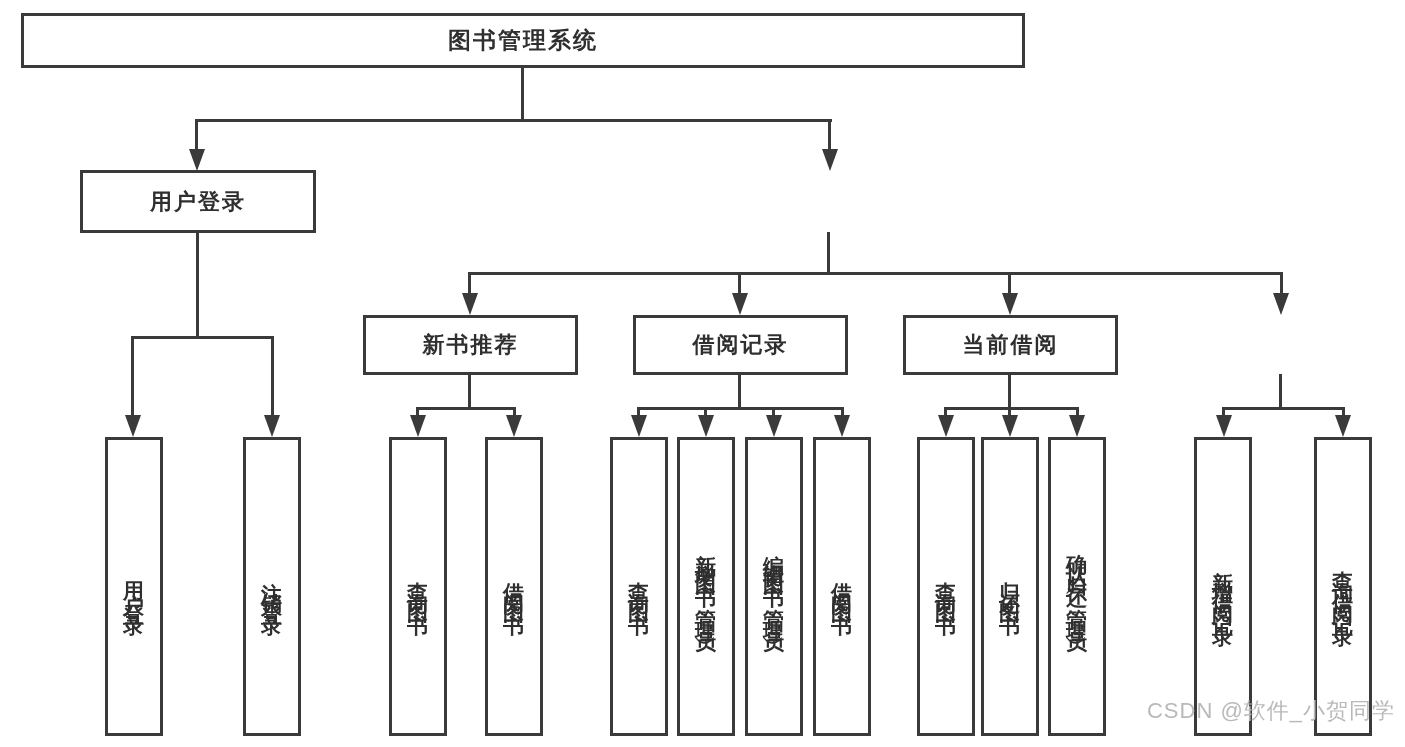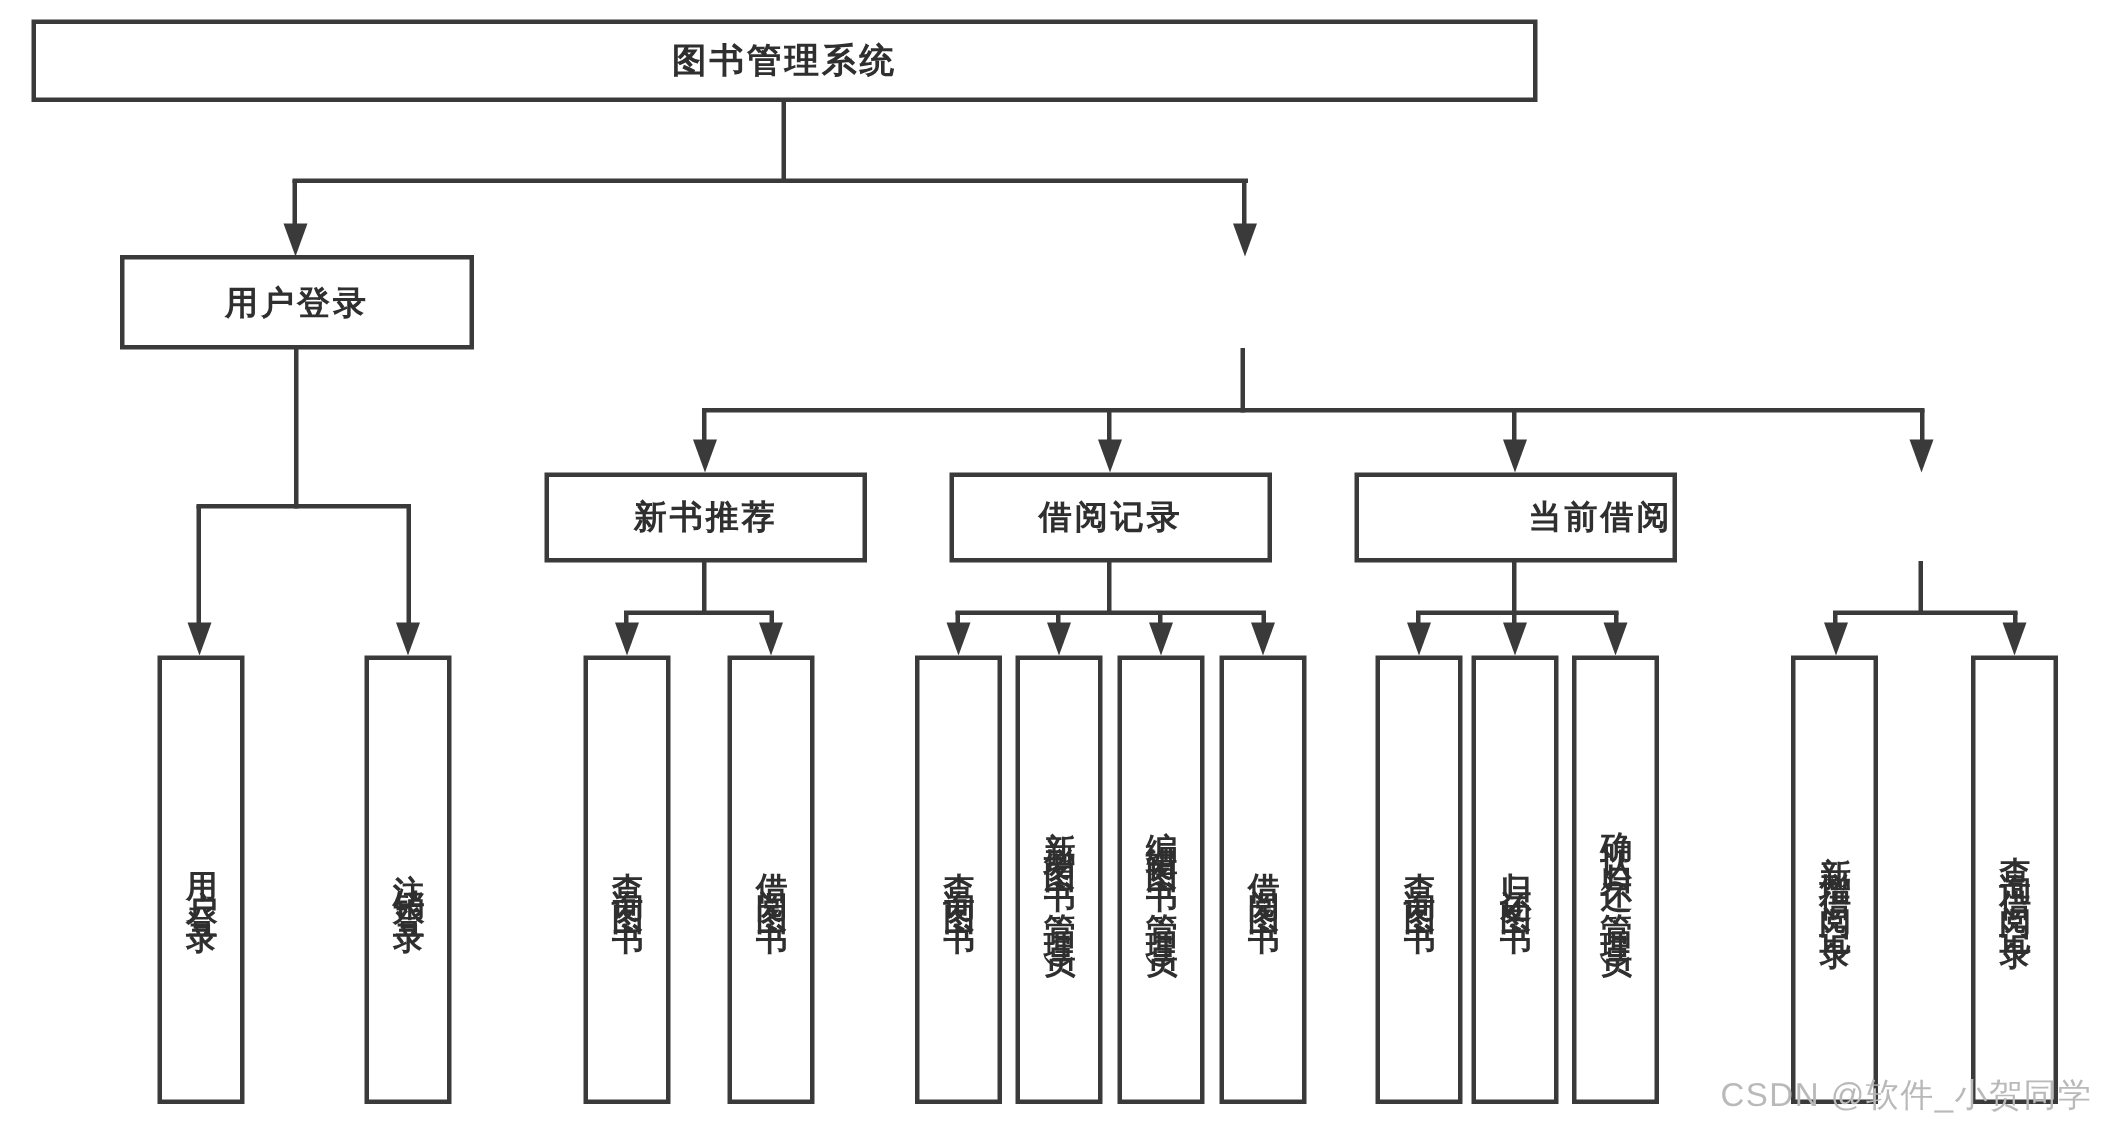--- a/index.html
+++ b/index.html
@@ -25,21 +25,21 @@
   }
   .hl,.vl{position:absolute;background:var(--line);}
   .hl{height:3px;}
   .vl{width:3px;}
   .ar{
     position:absolute;width:0;height:0;
     border-left:8px solid transparent;border-right:8px solid transparent;
     border-top:22px solid var(--line);
   }
   .watermark{
-    position:absolute;right:10px;bottom:2px;color:var(--wm);
+    position:absolute;right:10px;bottom:21px;color:var(--wm);
     font-size:22px;letter-spacing:1px;z-index:5;white-space:nowrap;margin-top:28px;
   }
 </style>
 </head>
 <body>
 
 <div class="canvas">
 
   <div class="box rootbox" style="left:21px;top:13px;width:1004px;height:55px;">
     <span>图书管理系统</span>
@@ -73,21 +73,21 @@
   <div class="ar" style="left:1002px;top:293px;"></div>
   <div class="vl" style="left:1280px;top:273px;height:22px;"></div>
   <div class="ar" style="left:1273px;top:293px;"></div>
 
   <div class="box" style="left:363px;top:315px;width:215px;height:60px;">
     <span>新书推荐</span>
   </div>
   <div class="box" style="left:633px;top:315px;width:215px;height:60px;">
     <span>借阅记录</span>
   </div>
-  <div class="box" style="left:903px;top:315px;width:215px;height:60px;justify-content:flex-end;">
+  <div class="box" style="left:903px;top:315px;width:215px;height:60px;">
     <span>当前借阅</span>
   </div>
 
   <div class="vl" style="left:468px;top:374px;height:36px;"></div>
   <div class="hl" style="left:416px;top:407px;width:100px;"></div>
   <div class="vl" style="left:416px;top:408px;height:9px;"></div>
   <div class="ar" style="left:410px;top:415px;"></div>
   <div class="vl" style="left:513px;top:408px;height:9px;"></div>
   <div class="ar" style="left:506px;top:415px;"></div>
 

